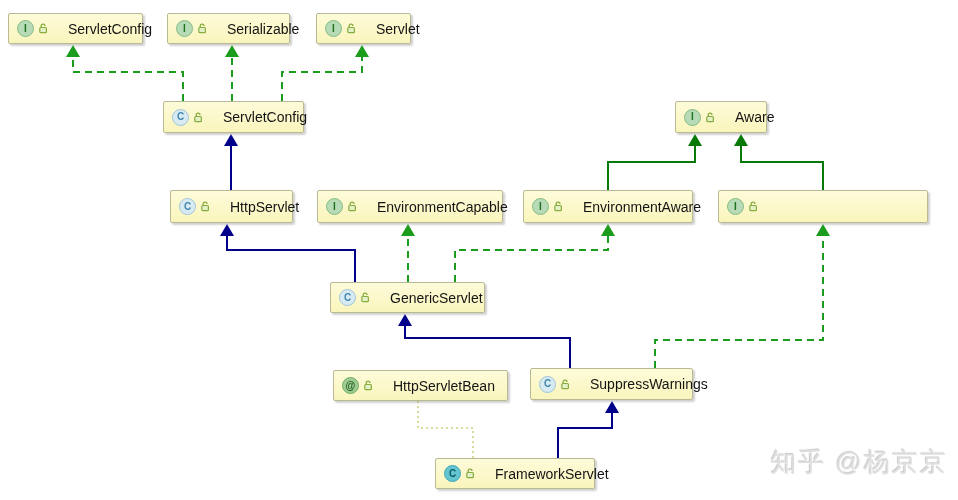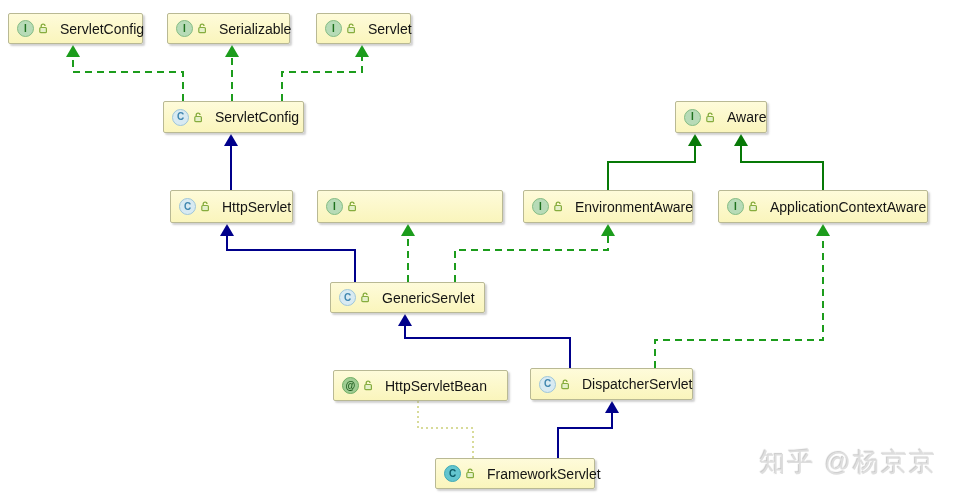--- a/index.html
+++ b/index.html
@@ -8,36 +8,36 @@
   svg.edges{position:absolute;left:0;top:0;width:958px;height:500px;}
 
   .node{
     position:absolute;display:flex;align-items:center;box-sizing:border-box;
     padding-left:8px;white-space:nowrap;
     background:linear-gradient(180deg,#FEFBDA 0%,#FAF5BC 100%);
     border:1px solid #B9B994;border-radius:2px;
     box-shadow:2px 2px 2px rgba(150,150,150,0.45);
     font-size:14px;color:#141414;cursor:default;
   }
-  .node .label{margin-left:12px;}
+  .node .label{margin-left:20px;}
 
   .badge{
     width:15px;height:15px;border-radius:50%;flex:0 0 auto;
     display:flex;align-items:center;justify-content:center;
     font-size:10px;font-weight:bold;line-height:1;
   }
   .interface .badge{background:#B7DBB7;border:1px solid #84BC84;color:#1F721F;}
   .class .badge{background:#D8EAF2;border:1px solid #9FC6D9;color:#4187B0;}
   .class-highlight .badge{background:#63C5CF;border:1px solid #3FA9B5;color:#0D5C68;}
   .annotation .badge{background:#9FCC93;border:1px solid #6FAE63;color:#205E20;}
 
   .key-icon{flex:0 0 auto;margin-left:4px;display:flex;align-items:center;}
 
   .watermark{
-    position:absolute;right:21px;bottom:20px;
+    position:absolute;right:10px;bottom:20px;
     font-size:26px;letter-spacing:2px;color:#DEDEDE;
     text-shadow:1px 1px 1px #ffffff,-1px -1px 1px #c8c8c8;
     user-select:none;
   }
 </style>
 </head>
 <body>
 
 <div class="canvas">
   <svg class="edges" id="edges-layer" viewBox="0 0 958 500">
@@ -129,40 +129,40 @@
         <span class="label">HttpServlet</span>
       </div>
       <div class="node interface" style="left: 317px; top: 190px; width: 186px; height: 33px;">
         <span class="badge">I</span>
         <span class="key-icon">
           <svg width="10" height="11" viewBox="0 0 10 11">
             <path d="M3.2 4.5 V3 a1.9 1.9 0 0 1 3.8 0" fill="none" stroke="#86AC3E" stroke-width="1.3"></path>
             <rect x="1.8" y="4.5" width="6.6" height="5.2" rx="1" fill="#E4F0C8" stroke="#86AC3E" stroke-width="1.2"></rect>
           </svg>
         </span>
+        <span class="label">EnvironmentCapable</span>
       </div>
       <div class="node interface" style="left: 523px; top: 190px; width: 170px; height: 33px;">
         <span class="badge">I</span>
         <span class="key-icon">
           <svg width="10" height="11" viewBox="0 0 10 11">
             <path d="M3.2 4.5 V3 a1.9 1.9 0 0 1 3.8 0" fill="none" stroke="#86AC3E" stroke-width="1.3"></path>
             <rect x="1.8" y="4.5" width="6.6" height="5.2" rx="1" fill="#E4F0C8" stroke="#86AC3E" stroke-width="1.2"></rect>
           </svg>
         </span>
         <span class="label">EnvironmentAware</span>
       </div>
       <div class="node interface" style="left: 718px; top: 190px; width: 210px; height: 33px;">
         <span class="badge">I</span>
         <span class="key-icon">
           <svg width="10" height="11" viewBox="0 0 10 11">
             <path d="M3.2 4.5 V3 a1.9 1.9 0 0 1 3.8 0" fill="none" stroke="#86AC3E" stroke-width="1.3"></path>
             <rect x="1.8" y="4.5" width="6.6" height="5.2" rx="1" fill="#E4F0C8" stroke="#86AC3E" stroke-width="1.2"></rect>
           </svg>
         </span>
-        <span class="label">ApplicationContextAware</span>
       </div>
       <div class="node class" style="left: 330px; top: 282px; width: 155px; height: 31px;">
         <span class="badge">C</span>
         <span class="key-icon">
           <svg width="10" height="11" viewBox="0 0 10 11">
             <path d="M3.2 4.5 V3 a1.9 1.9 0 0 1 3.8 0" fill="none" stroke="#86AC3E" stroke-width="1.3"></path>
             <rect x="1.8" y="4.5" width="6.6" height="5.2" rx="1" fill="#E4F0C8" stroke="#86AC3E" stroke-width="1.2"></rect>
           </svg>
         </span>
         <span class="label">GenericServlet</span>
@@ -178,21 +178,21 @@
         <span class="label">HttpServletBean</span>
       </div>
       <div class="node class" style="left: 530px; top: 368px; width: 163px; height: 32px;">
         <span class="badge">C</span>
         <span class="key-icon">
           <svg width="10" height="11" viewBox="0 0 10 11">
             <path d="M3.2 4.5 V3 a1.9 1.9 0 0 1 3.8 0" fill="none" stroke="#86AC3E" stroke-width="1.3"></path>
             <rect x="1.8" y="4.5" width="6.6" height="5.2" rx="1" fill="#E4F0C8" stroke="#86AC3E" stroke-width="1.2"></rect>
           </svg>
         </span>
-        <span class="label">DispatcherServlet</span>
+        <span class="label">SuppressWarnings</span>
       </div>
       <div class="node class-highlight" style="left: 435px; top: 458px; width: 160px; height: 31px;">
         <span class="badge">C</span>
         <span class="key-icon">
           <svg width="10" height="11" viewBox="0 0 10 11">
             <path d="M3.2 4.5 V3 a1.9 1.9 0 0 1 3.8 0" fill="none" stroke="#86AC3E" stroke-width="1.3"></path>
             <rect x="1.8" y="4.5" width="6.6" height="5.2" rx="1" fill="#E4F0C8" stroke="#86AC3E" stroke-width="1.2"></rect>
           </svg>
         </span>
         <span class="label">FrameworkServlet</span>

